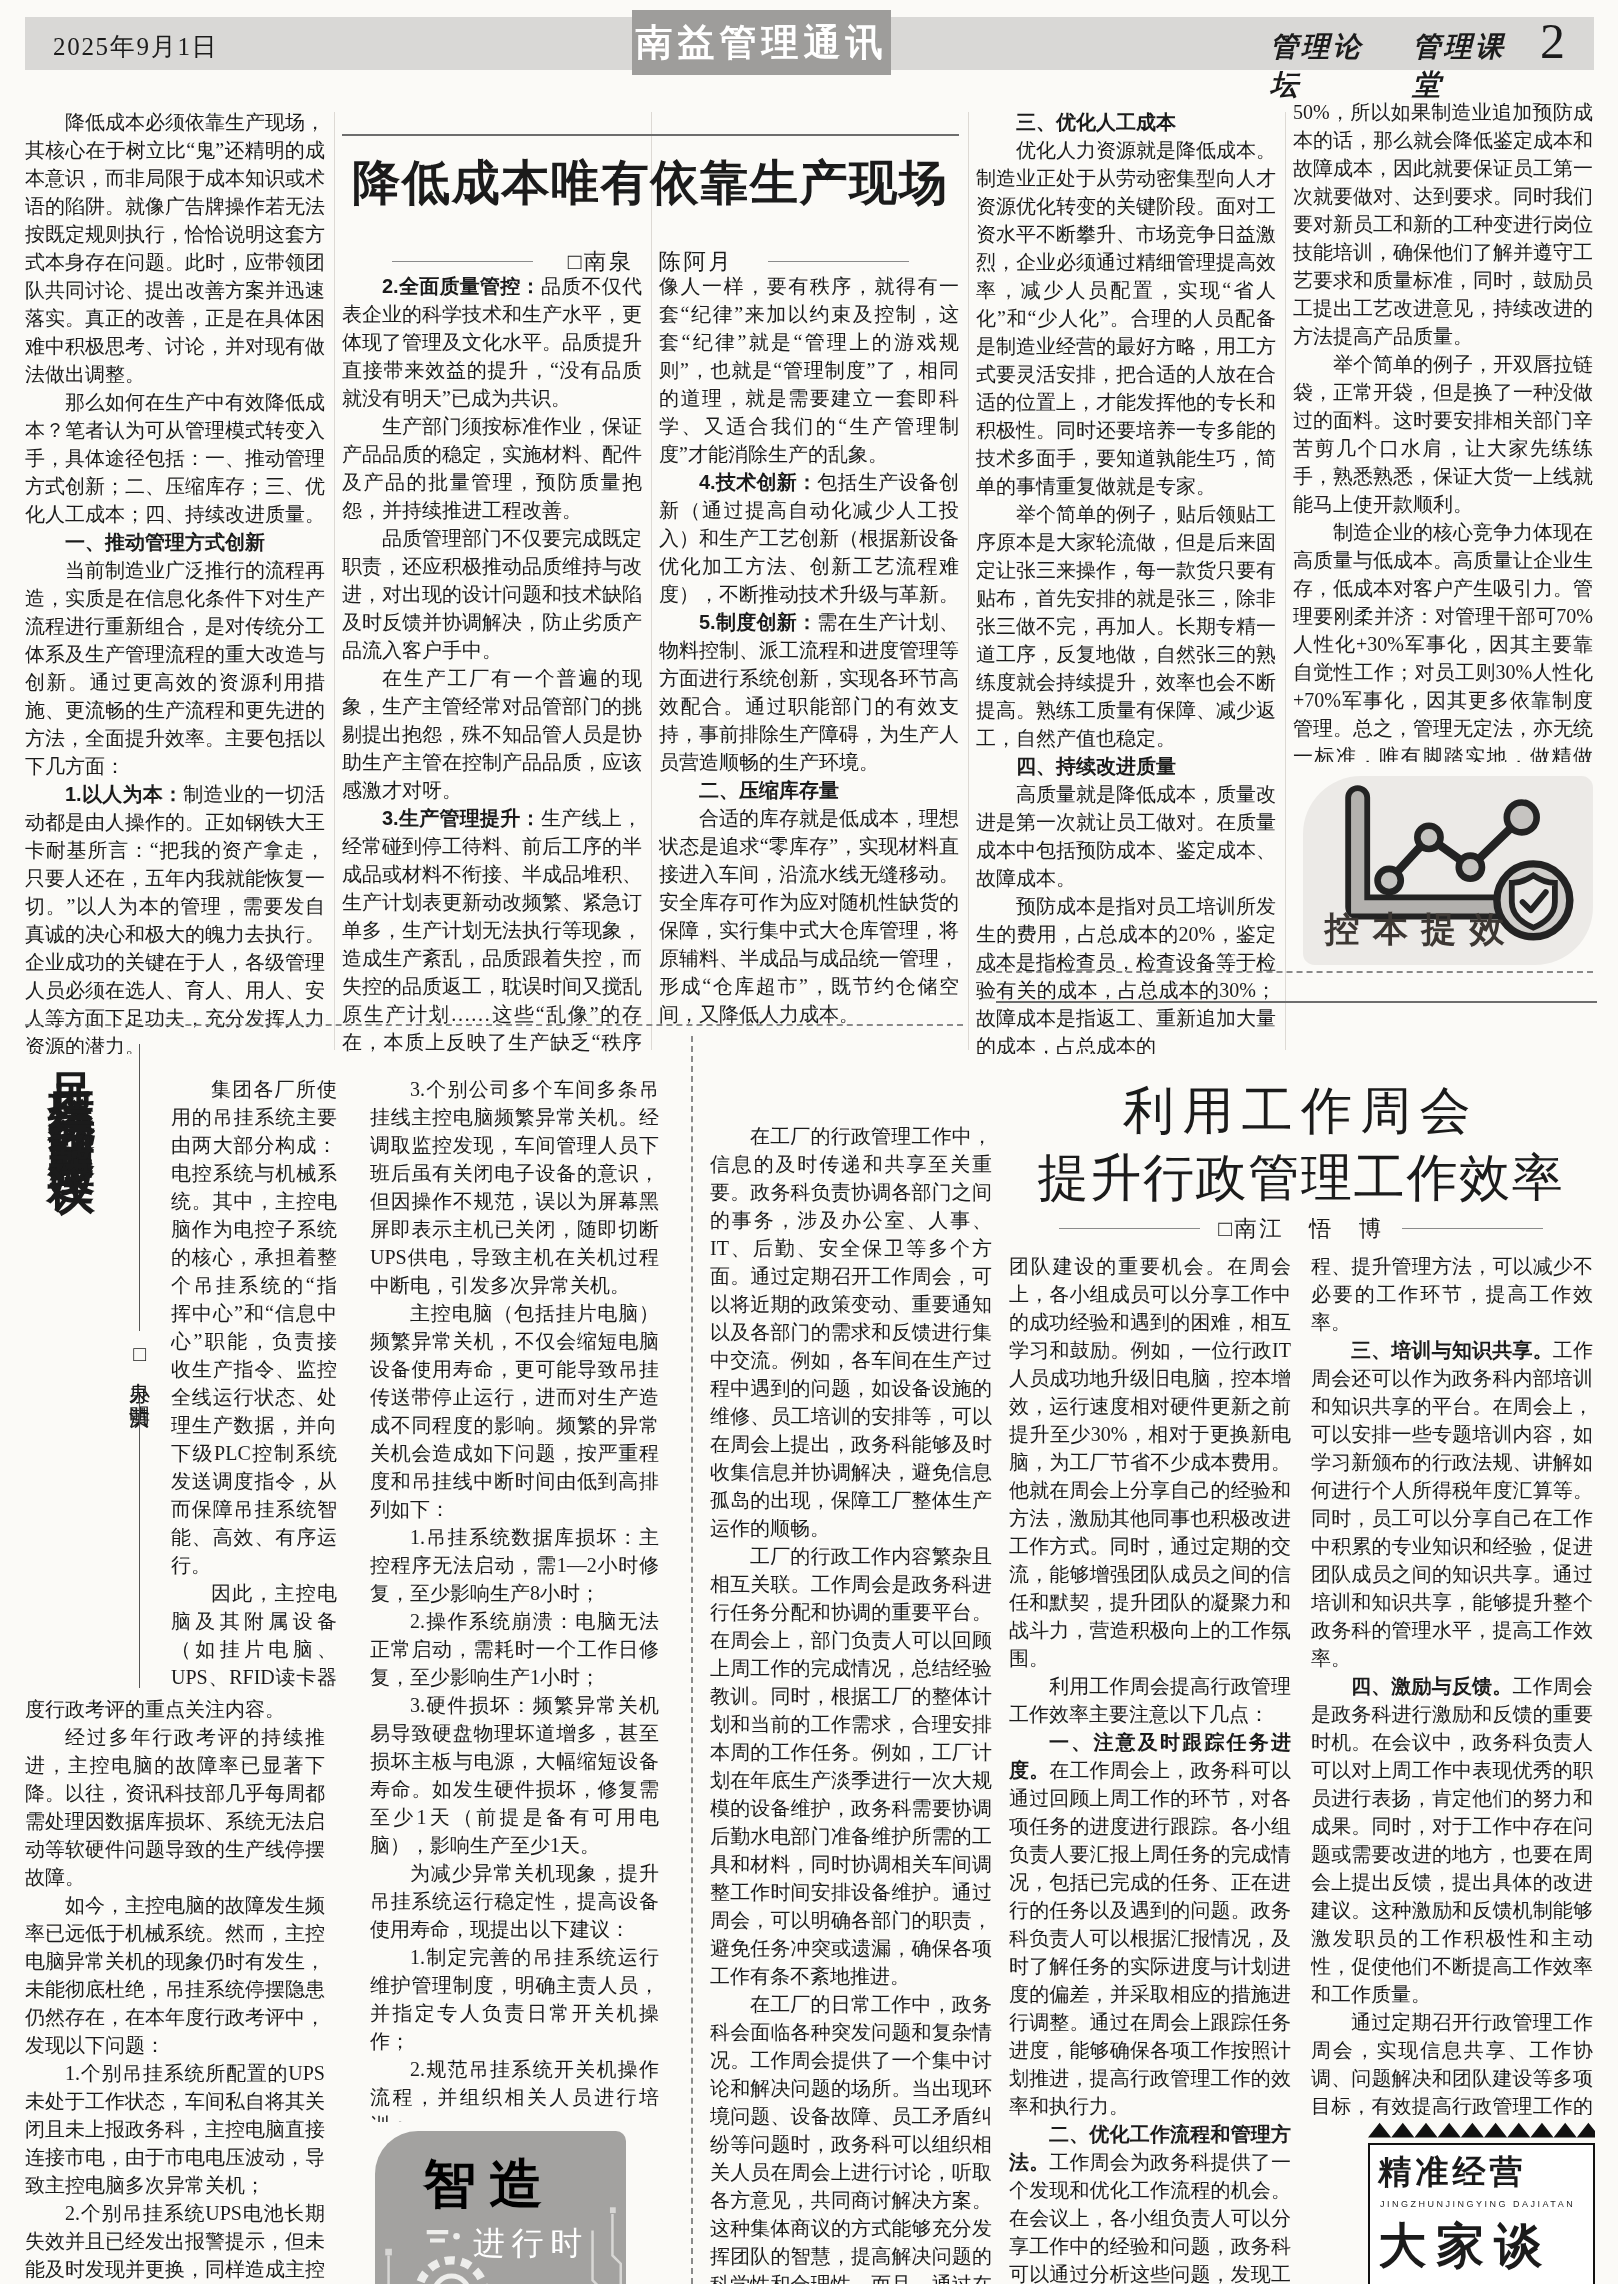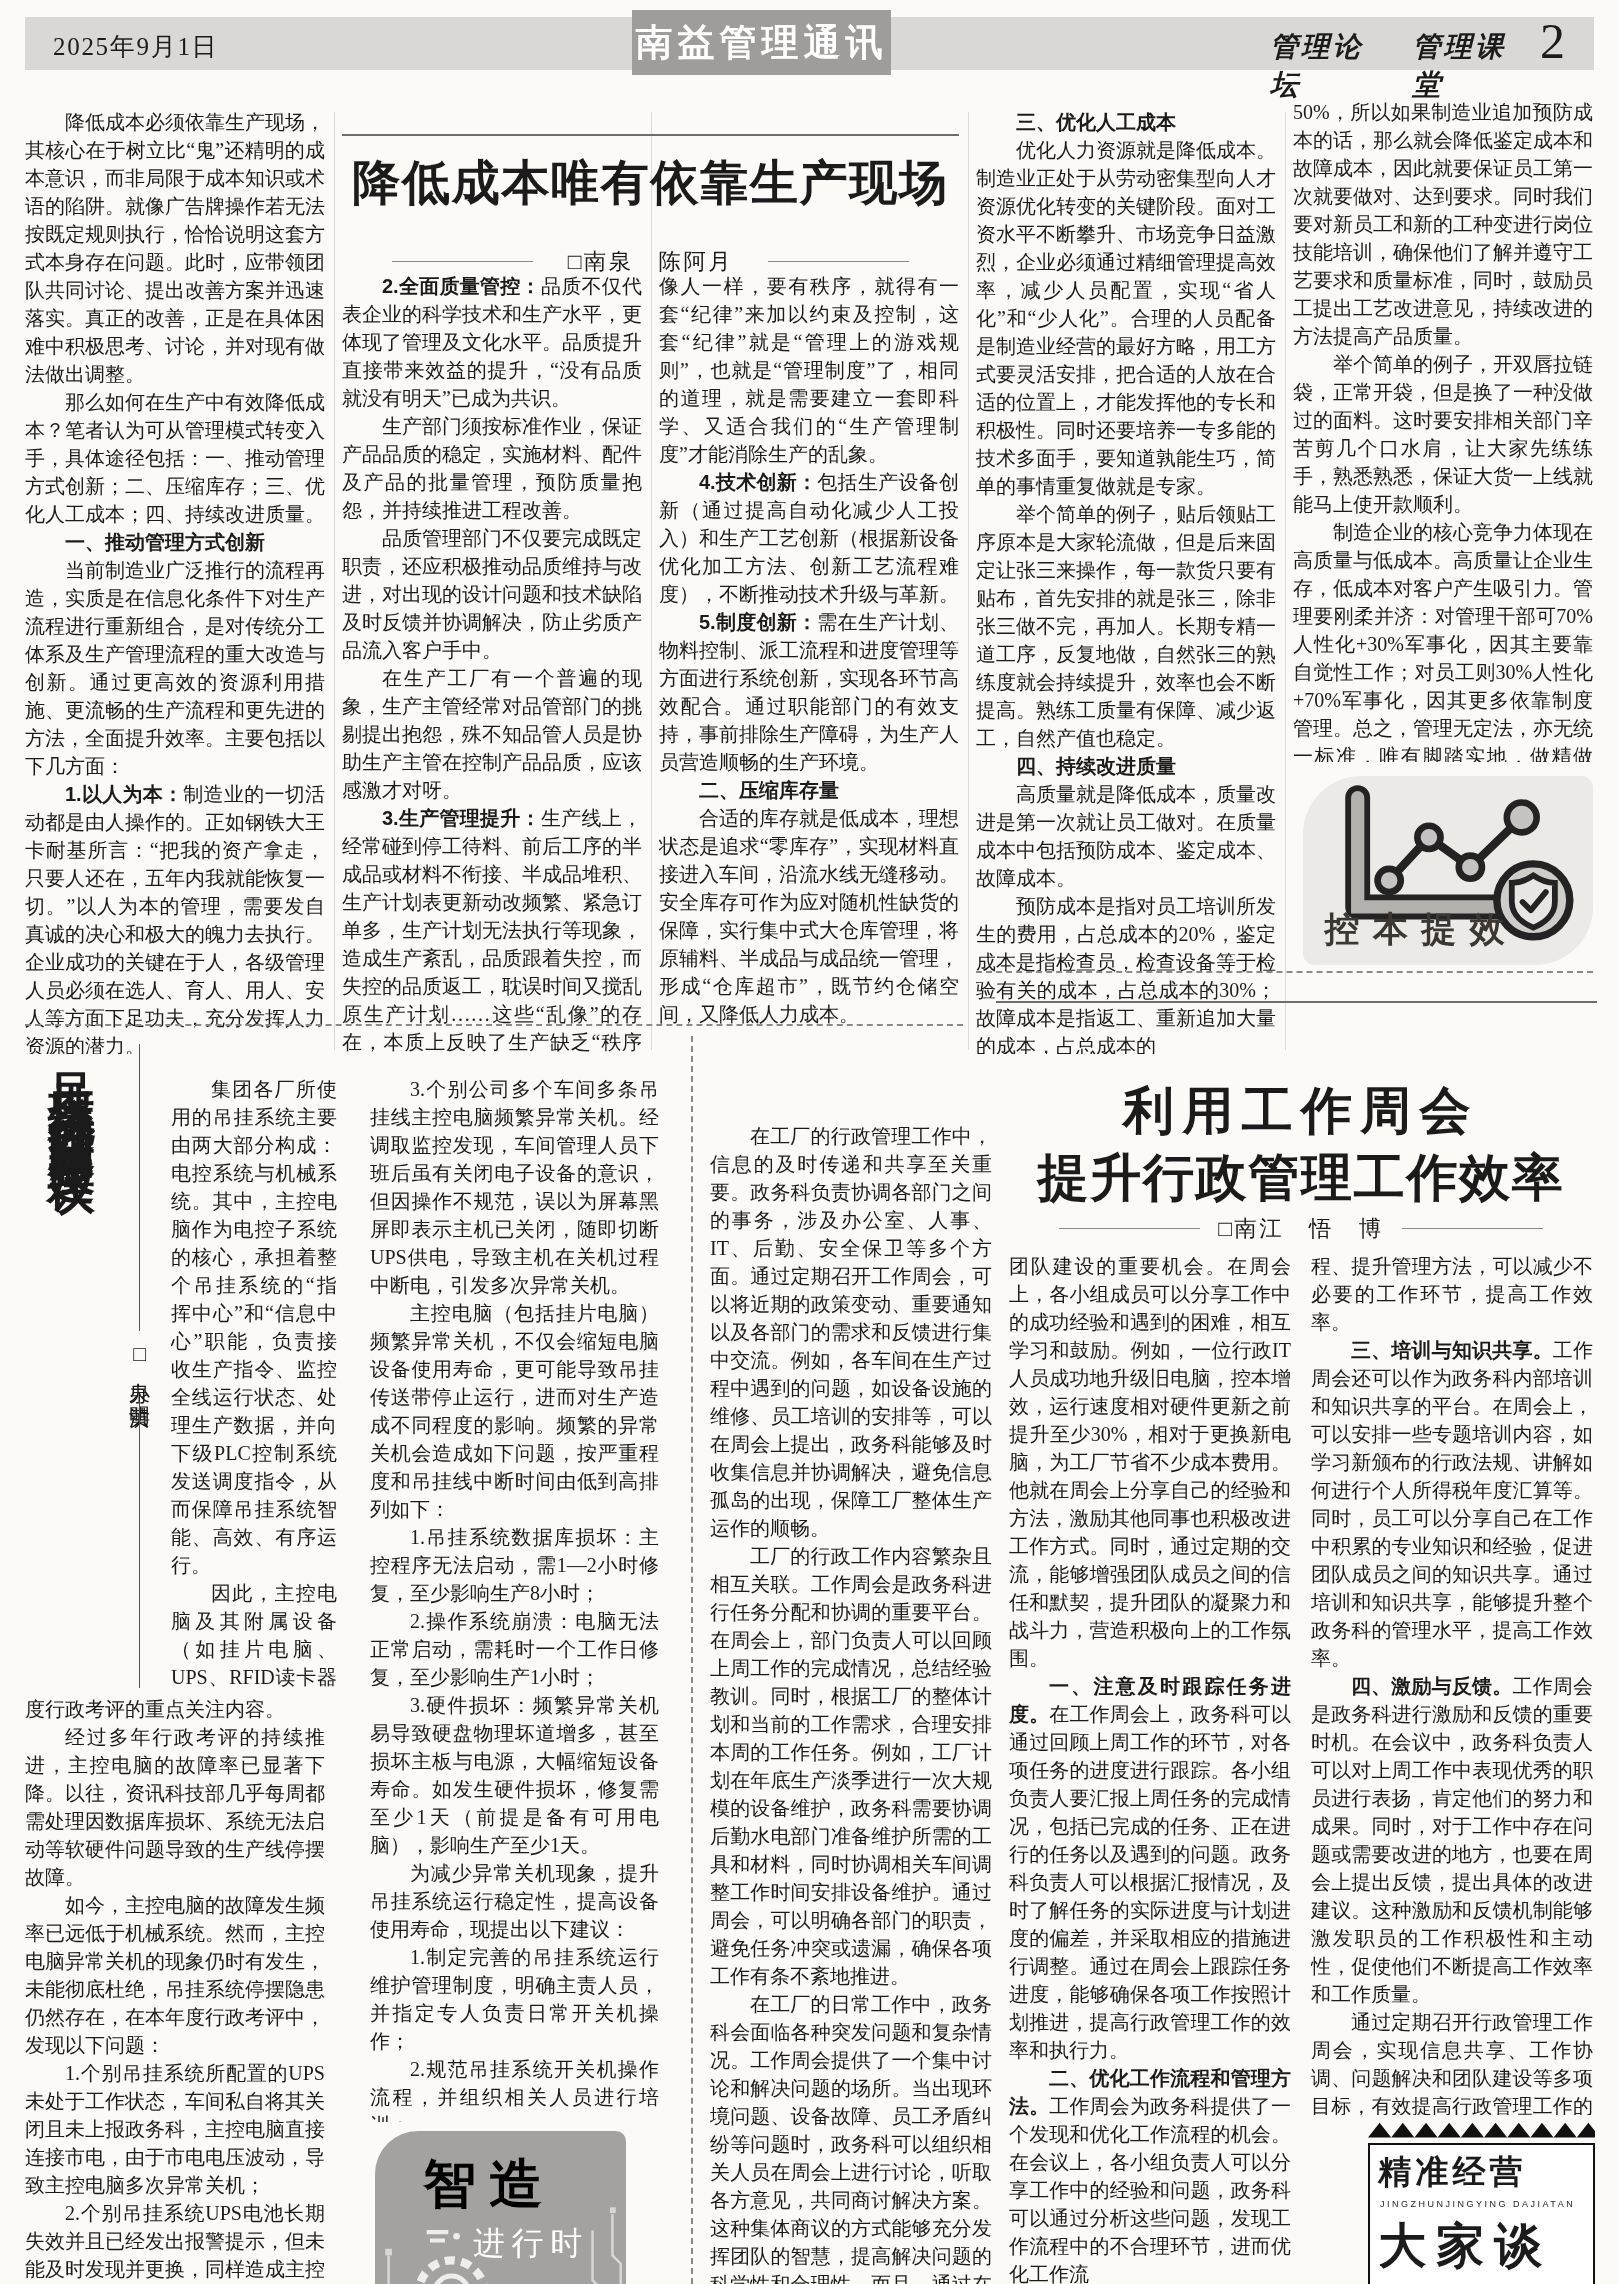--- a/index.html
+++ b/index.html
@@ -54,21 +54,21 @@
   .badge2 .t2{position:absolute;left:98px;top:91px;font-size:32px;color:#fff;
               letter-spacing:6.6px;font-family:"Liberation Sans",sans-serif;}
   
   .badge3{left:1368px;top:2121px;width:227px;height:199px;}
   .badge3 .box{border:2.5px solid #111;background:#fff;padding:5px 8.3px 8.3px 8.3px;margin-top:1.7px;}
   .badge3 .r1{font-size:33px;font-weight:900;letter-spacing:4.1px;font-family:"Liberation Serif",serif;}
   .badge3 .r2{font-size:9px;letter-spacing:2.5px;color:#222;margin:3.3px 0 5px 1.7px;
               font-family:"Liberation Sans",sans-serif;}
   .badge3 .r3{font-size:48px;font-weight:900;letter-spacing:10px;font-family:"Liberation Serif",serif;}
   
-  .a3title{left:1009px;width:584px;text-align:center;font-weight:700;}
+  .a3title{left:1009px;width:584px;text-align:center;font-weight:400;}
 </style>
 </head>
 <body>
 
 <div class="abs band"></div>
 <div class="abs date">2025年9月1日</div>
 <div class="abs masthead">
   <span>南益管理通讯</span>
 </div>
 <div class="abs sections">
@@ -201,20 +201,21 @@
   <span class="by">□南江　悟　博</span>
   <span class="line"></span>
 </div>
 <div class="col" style="left:710px;top:1122px;width:282px;height:1209px;">
     <p class="para">在工厂的行政管理工作中，信息的及时传递和共享至关重要。政务科负责协调各部门之间的事务，涉及办公室、人事、IT、后勤、安全保卫等多个方面。通过定期召开工作周会，可以将近期的政策变动、重要通知以及各部门的需求和反馈进行集中交流。例如，各车间在生产过程中遇到的问题，如设备设施的维修、员工培训的安排等，可以在周会上提出，政务科能够及时收集信息并协调解决，避免信息孤岛的出现，保障工厂整体生产运作的顺畅。</p>
     <p class="para">工厂的行政工作内容繁杂且相互关联。工作周会是政务科进行任务分配和协调的重要平台。在周会上，部门负责人可以回顾上周工作的完成情况，总结经验教训。同时，根据工厂的整体计划和当前的工作需求，合理安排本周的工作任务。例如，工厂计划在年底生产淡季进行一次大规模的设备维护，政务科需要协调后勤水电部门准备维护所需的工具和材料，同时协调相关车间调整工作时间安排设备维护。通过周会，可以明确各部门的职责，避免任务冲突或遗漏，确保各项工作有条不紊地推进。</p>
     <p class="para">在工厂的日常工作中，政务科会面临各种突发问题和复杂情况。工作周会提供了一个集中讨论和解决问题的场所。当出现环境问题、设备故障、员工矛盾纠纷等问题时，政务科可以组织相关人员在周会上进行讨论，听取各方意见，共同商讨解决方案。这种集体商议的方式能够充分发挥团队的智慧，提高解决问题的科学性和合理性。而且，通过在周会上及时解决问题，可以避免问题的积压和恶化，减少对工厂正常生产的影响。</p>
   </div>
 <div class="col" style="left:1009px;top:1252px;width:282px;height:1032px;">
     <p class="para cont">团队建设的重要机会。在周会上，各小组成员可以分享工作中的成功经验和遇到的困难，相互学习和鼓励。例如，一位行政IT人员成功地升级旧电脑，控本增效，运行速度相对硬件更新之前提升至少30%，相对于更换新电脑，为工厂节省不少成本费用。他就在周会上分享自己的经验和方法，激励其他同事也积极改进工作方式。同时，通过定期的交流，能够增强团队成员之间的信任和默契，提升团队的凝聚力和战斗力，营造积极向上的工作氛围。</p>
+    <p class="para">利用工作周会提高行政管理工作效率主要注意以下几点：</p>
     <p class="para"><b>一、注意及时跟踪任务进度。</b>在工作周会上，政务科可以通过回顾上周工作的环节，对各项任务的进度进行跟踪。各小组负责人要汇报上周任务的完成情况，包括已完成的任务、正在进行的任务以及遇到的问题。政务科负责人可以根据汇报情况，及时了解任务的实际进度与计划进度的偏差，并采取相应的措施进行调整。通过在周会上跟踪任务进度，能够确保各项工作按照计划推进，提高行政管理工作的效率和执行力。</p>
     <p class="para"><b>二、优化工作流程和管理方法。</b>工作周会为政务科提供了一个发现和优化工作流程的机会。在会议上，各小组负责人可以分享工作中的经验和问题，政务科可以通过分析这些问题，发现工作流程中的不合理环节，进而优化工作流</p>
   </div>
 <div class="col" style="left:1311px;top:1252px;width:282px;height:863px;">
     <p class="para cont">程、提升管理方法，可以减少不必要的工作环节，提高工作效率。</p>
     <p class="para"><b>三、培训与知识共享。</b>工作周会还可以作为政务科内部培训和知识共享的平台。在周会上，可以安排一些专题培训内容，如学习新颁布的行政法规、讲解如何进行个人所得税年度汇算等。同时，员工可以分享自己在工作中积累的专业知识和经验，促进团队成员之间的知识共享。通过培训和知识共享，能够提升整个政务科的管理水平，提高工作效率。</p>
     <p class="para"><b>四、激励与反馈。</b>工作周会是政务科进行激励和反馈的重要时机。在会议中，政务科负责人可以对上周工作中表现优秀的职员进行表扬，肯定他们的努力和成果。同时，对于工作中存在问题或需要改进的地方，也要在周会上提出反馈，提出具体的改进建议。这种激励和反馈机制能够激发职员的工作积极性和主动性，促使他们不断提高工作效率和工作质量。</p>
     <p class="para">通过定期召开行政管理工作周会，实现信息共享、工作协调、问题解决和团队建设等多项目标，有效提高行政管理工作的效率，为工厂的稳定发展提供有力的保障。</p>
   </div>
 

